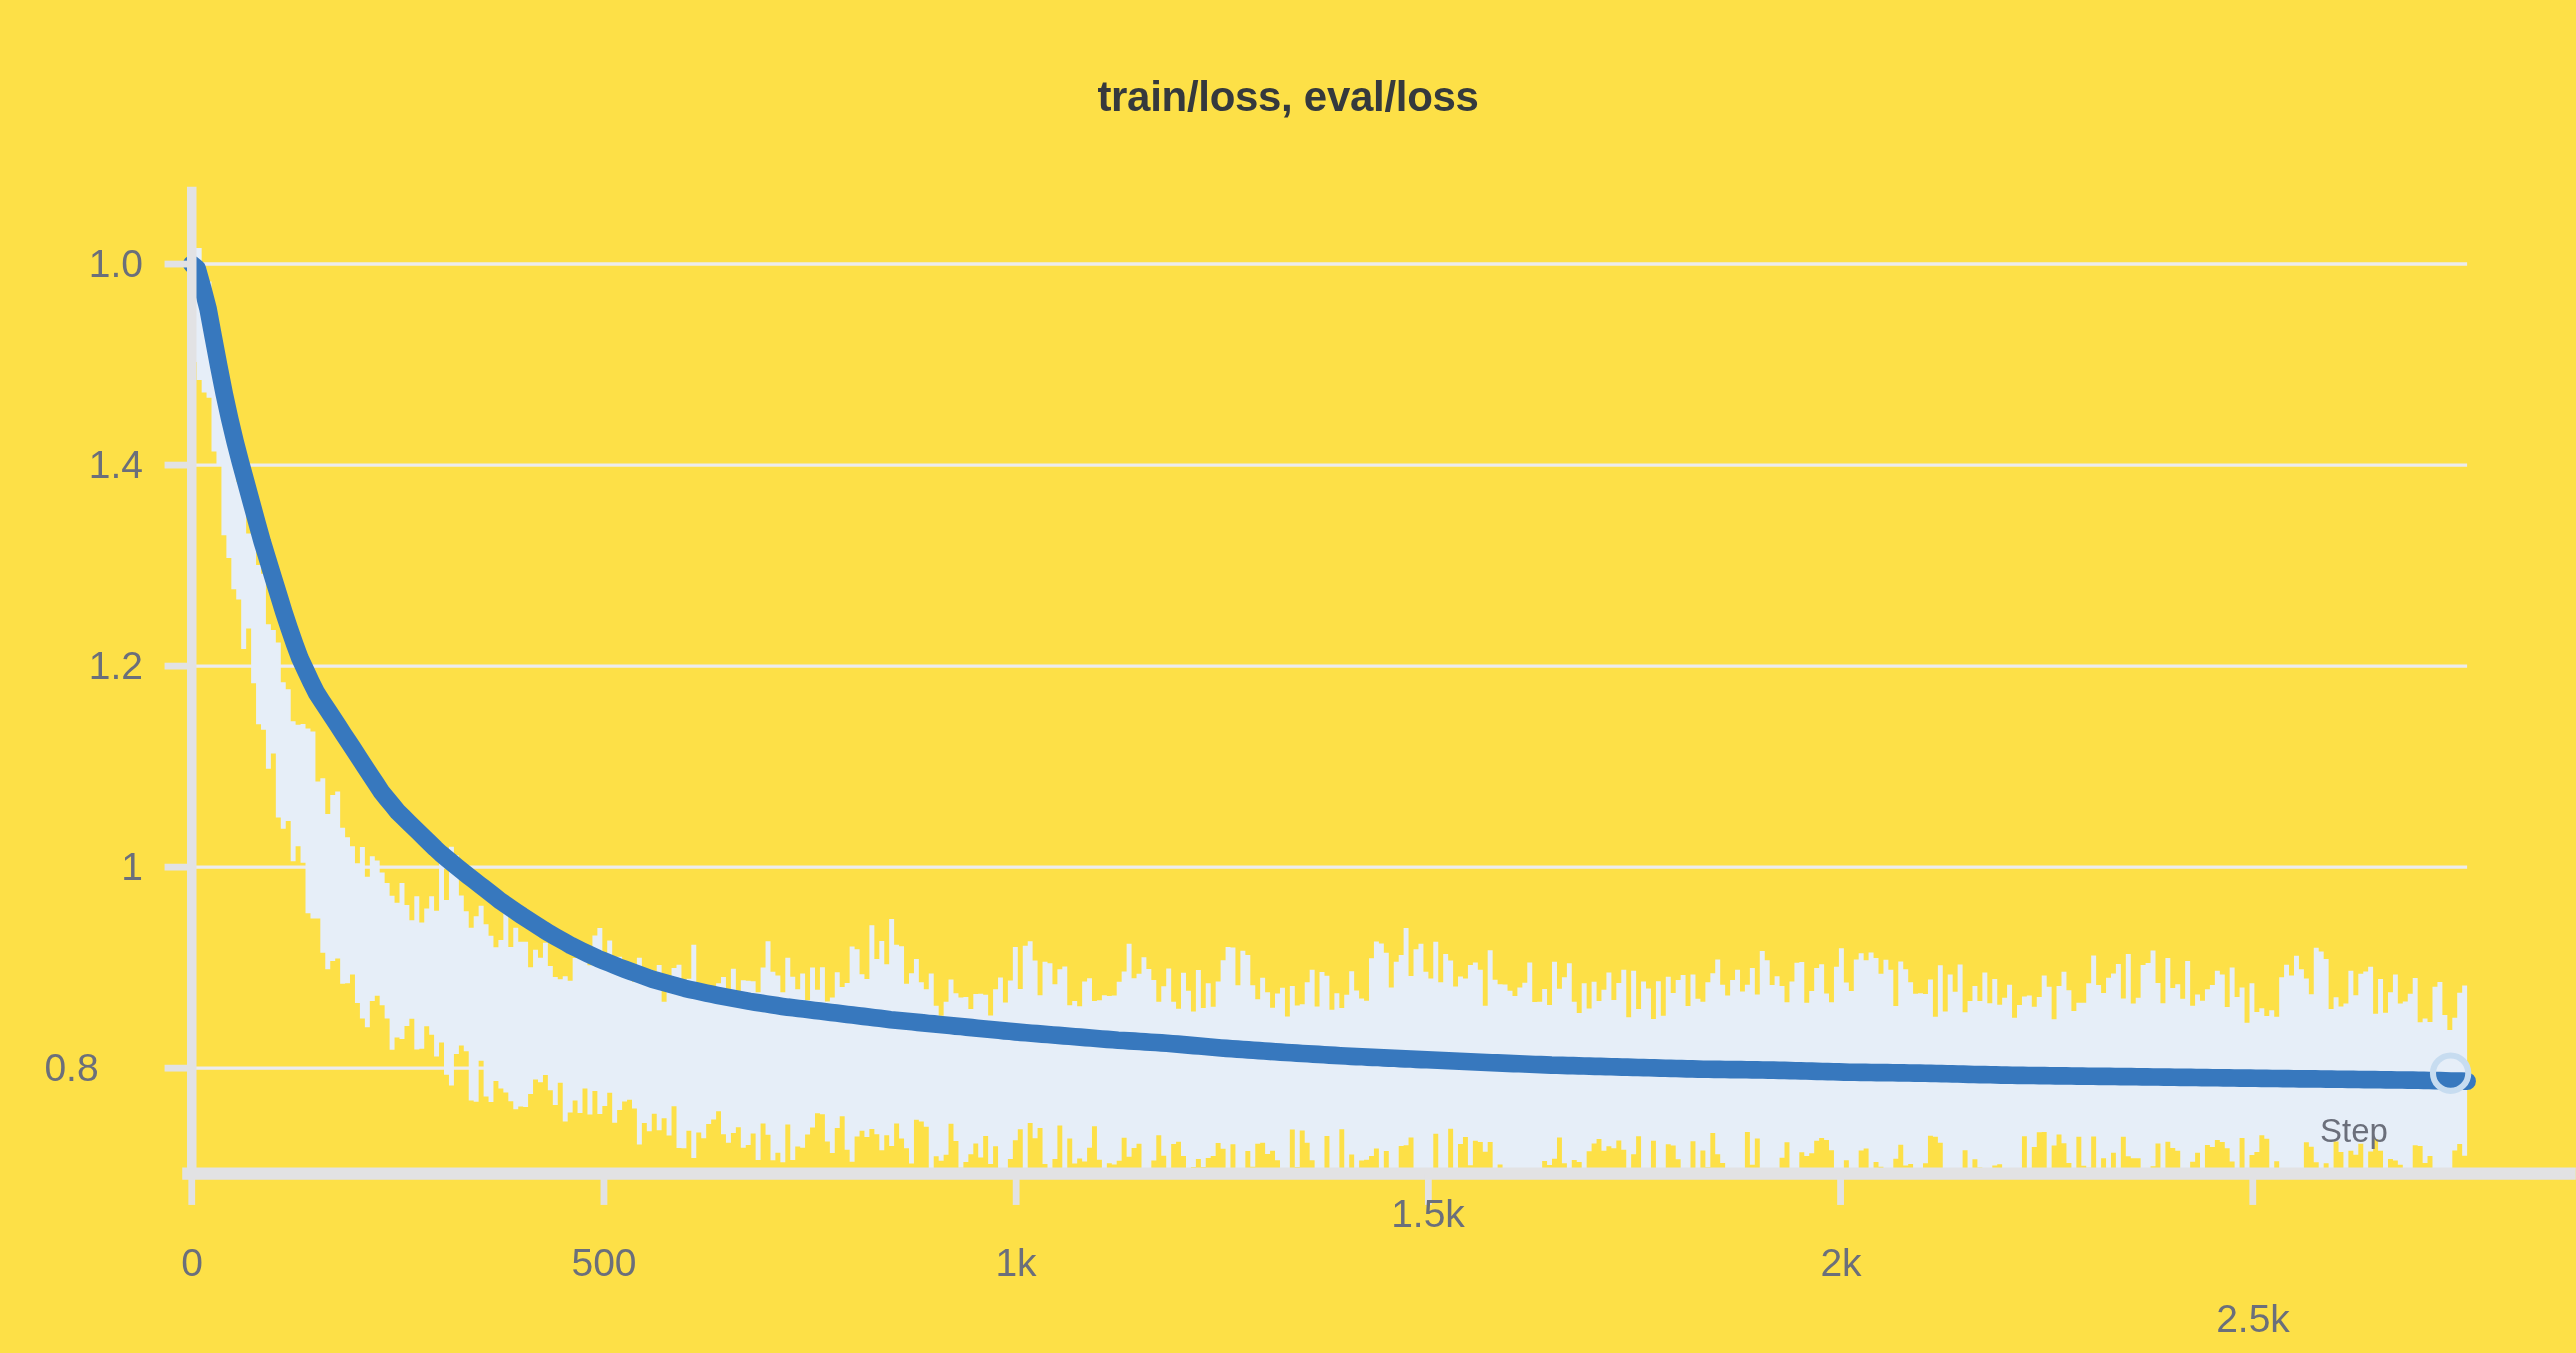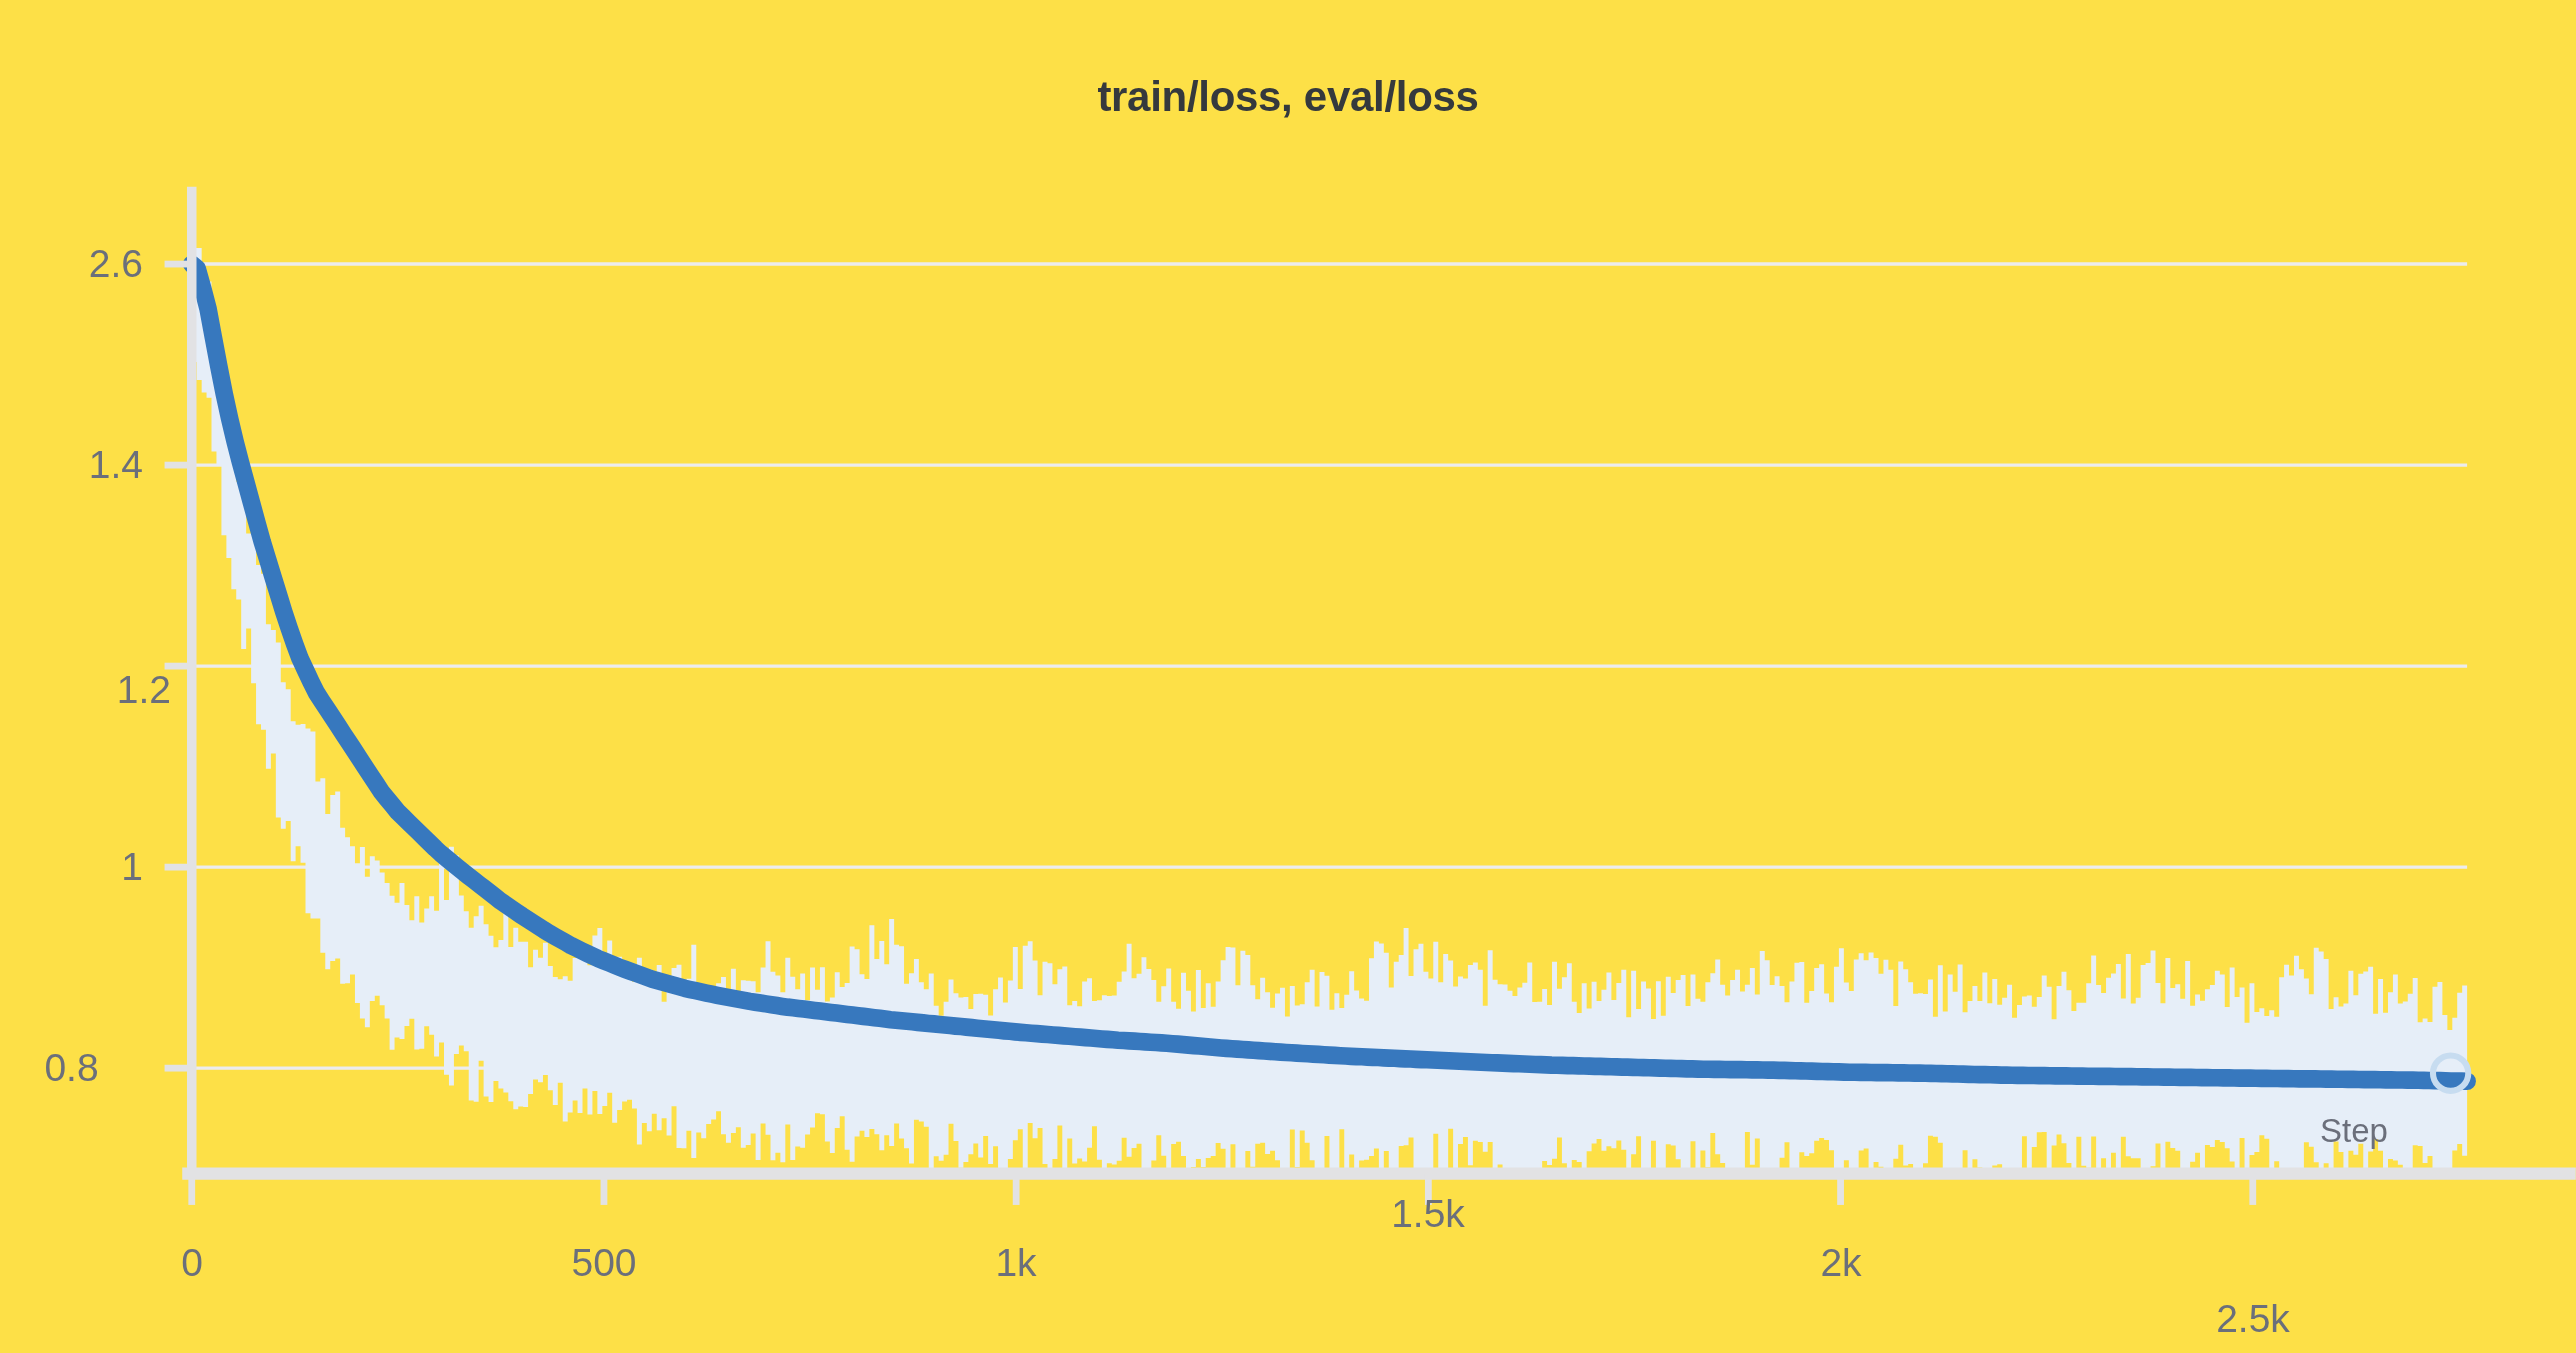--- a/index.html
+++ b/index.html
@@ -86,23 +86,23 @@
       <line x1="242" x2="282" y1="1572.621761658031" y2="1572.621761658031" stroke="#e2e2e4" stroke-width="10"></line>
       <line x1="282" x2="282" y1="1728" y2="1774" stroke="#e2e2e4" stroke-width="10"></line>
       <line x1="888.8840579710145" x2="888.8840579710145" y1="1728" y2="1774" stroke="#e2e2e4" stroke-width="10"></line>
       <line x1="1495.768115942029" x2="1495.768115942029" y1="1728" y2="1774" stroke="#e2e2e4" stroke-width="10"></line>
       <line x1="2102.652173913043" x2="2102.652173913043" y1="1728" y2="1774" stroke="#e2e2e4" stroke-width="10"></line>
       <line x1="2709.536231884058" x2="2709.536231884058" y1="1728" y2="1774" stroke="#e2e2e4" stroke-width="10"></line>
       <line x1="3316.4202898550725" x2="3316.4202898550725" y1="1728" y2="1774" stroke="#e2e2e4" stroke-width="10"></line>
     </svg>
 
   <div id="tick-layer">
-      <div class="y-tick-label" style="top: 244px;">2.6</div>
+      <div class="y-tick-label" style="top: 244px;">1.0</div>
       <div class="y-tick-label" style="top: 445px;">1.4</div>
-      <div class="y-tick-label" style="top: 670px; padding-left: 28px;">1.2</div>
+      <div class="y-tick-label" style="top: 646px;">1.2</div>
       <div class="y-tick-label" style="top: 847px;">1</div>
       <div class="y-tick-label" style="top: 1048px; text-align: center;">0.8</div>
       <div class="x-tick-label" style="left: 90px; top: 1243px;">0</div>
       <div class="x-tick-label" style="left: 502px; top: 1243px;">500</div>
       <div class="x-tick-label" style="left: 914px; top: 1243px;">1k</div>
       <div class="x-tick-label" style="left: 1326px; top: 1194px;">1.5k</div>
       <div class="x-tick-label" style="left: 1739px; top: 1243px; text-align: center;">2k</div>
       <div class="x-tick-label" style="left: 2151px; top: 1299px;">2.5k</div>
     </div>
 

